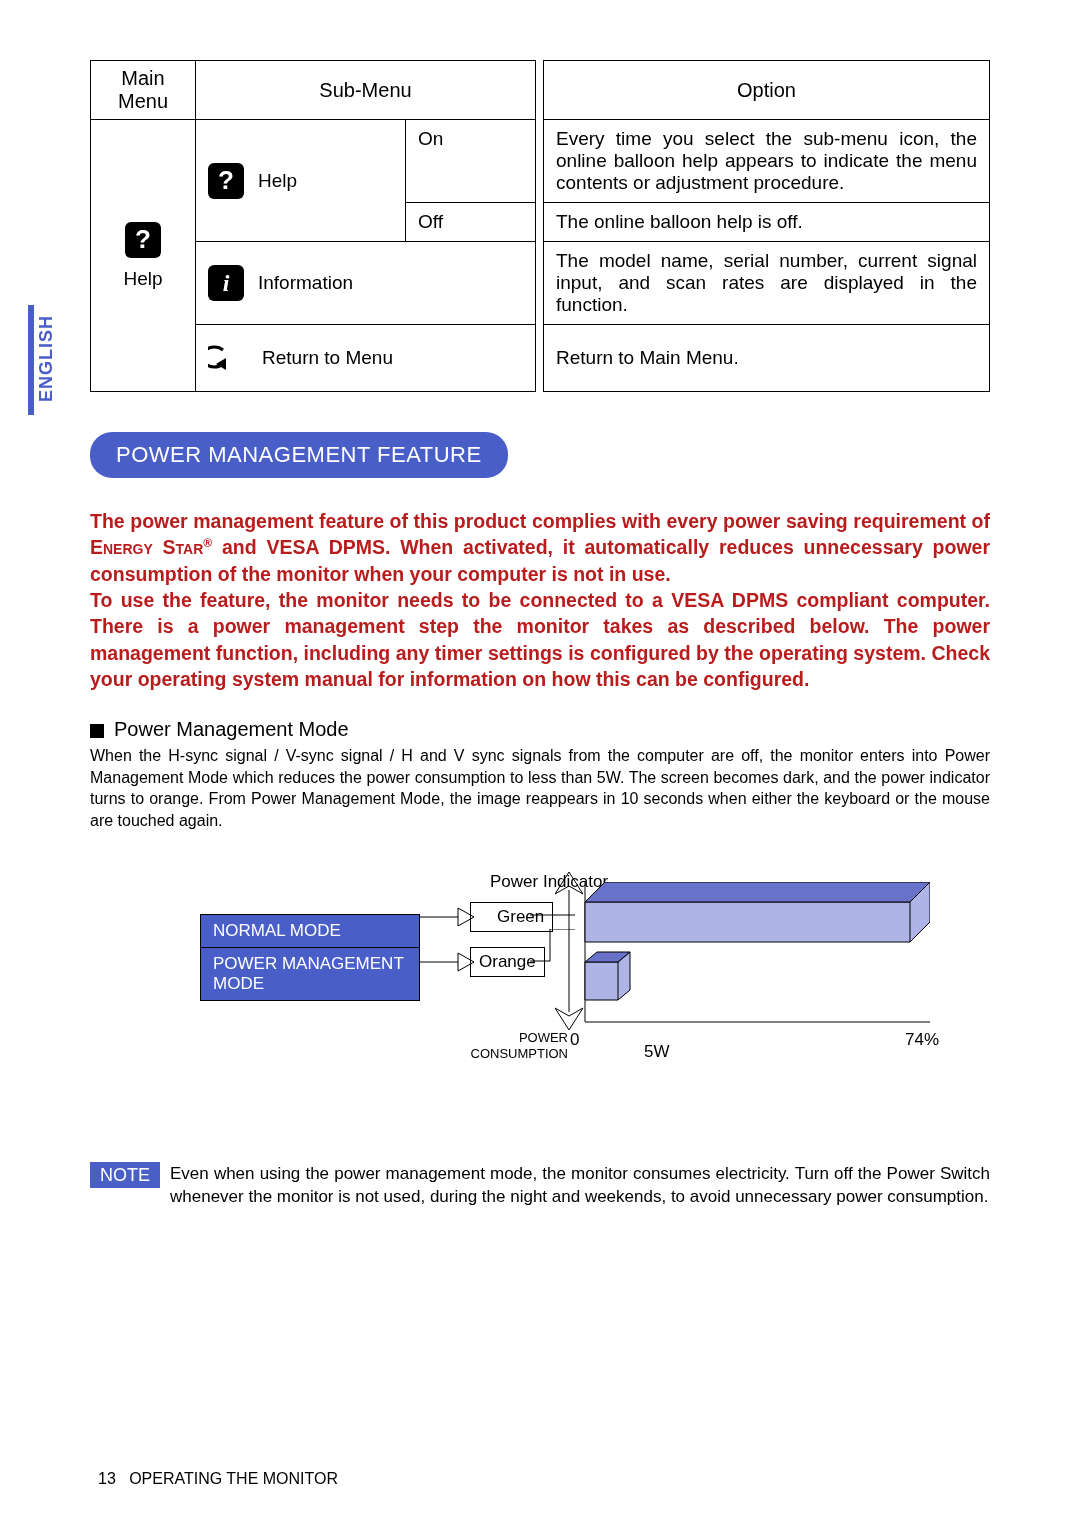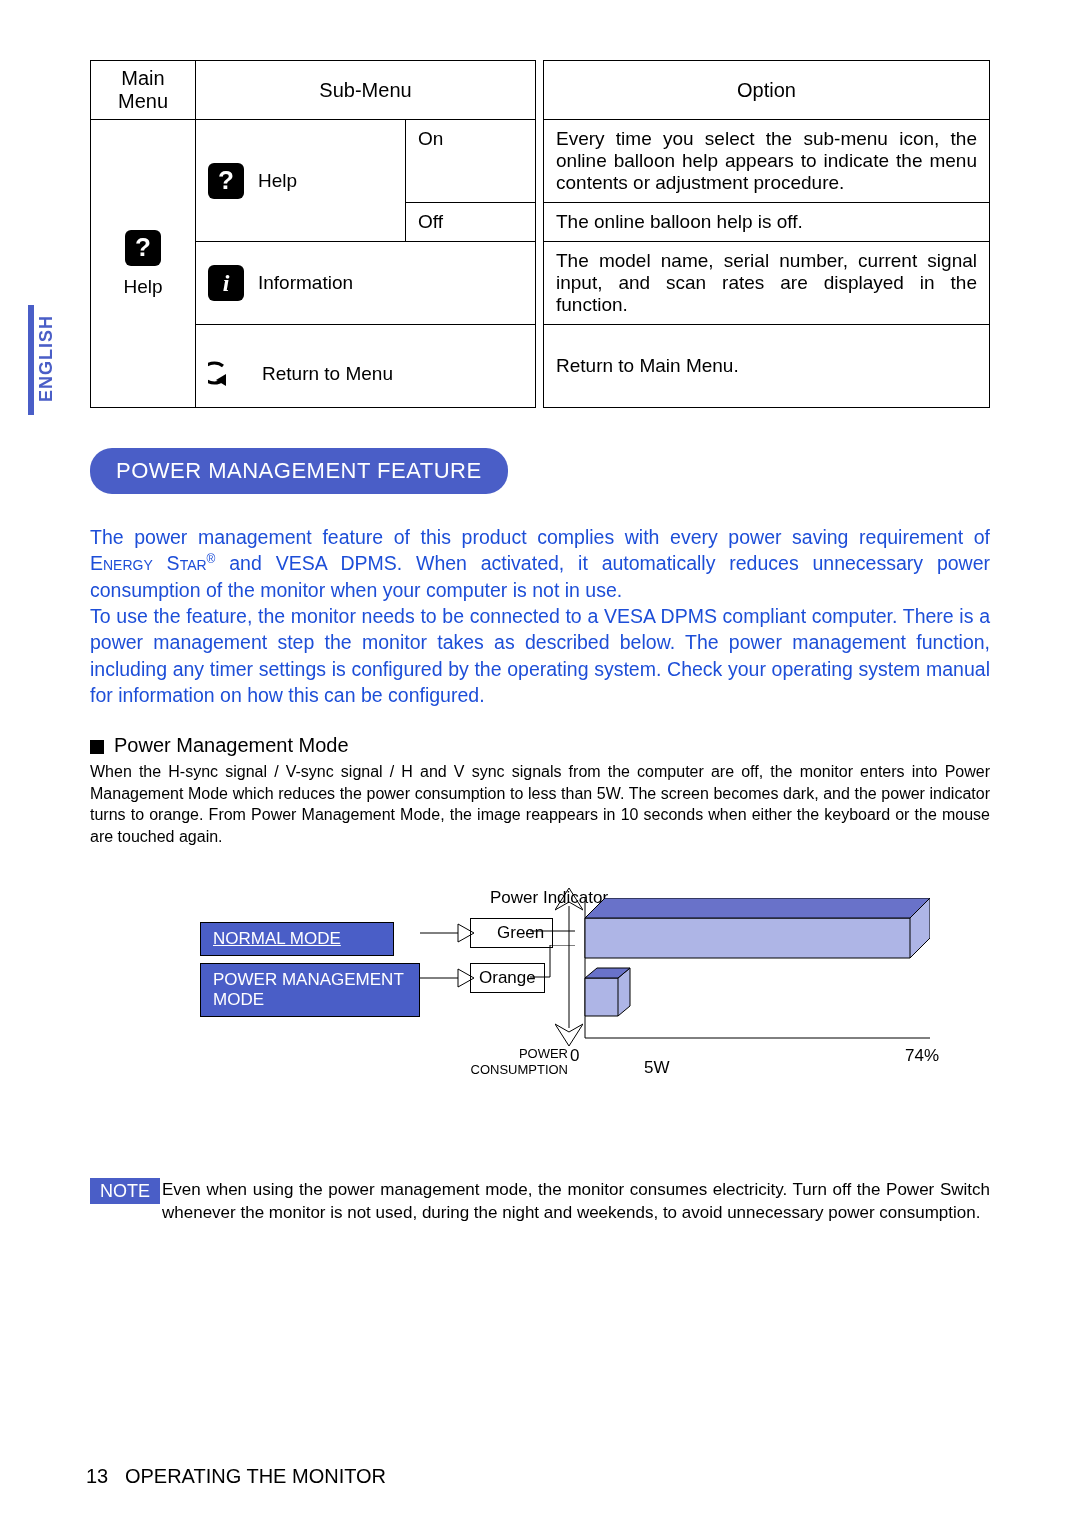--- a/index.html
+++ b/index.html
@@ -15,45 +15,45 @@
   .col-sub1 { width: 210px; }
   .col-sub2 { width: 130px; }
   .col-gap { width: 8px; border-top: none !important; border-bottom: none !important; background: #fff; }
   .col-opt { }
   .icon-holder { display: flex; flex-direction: column; align-items: center; justify-content: center; gap: 10px; }
   .icon-holder-row { display: flex; align-items: center; gap: 14px; }
   .q-icon { width: 36px; height: 36px; background: #000; border-radius: 6px; display: flex; align-items: center; justify-content: center; color: #fff; font-weight: bold; font-size: 26px; }
   .i-icon { width: 36px; height: 36px; background: #000; border-radius: 6px; display: flex; align-items: center; justify-content: center; color: #fff; font-weight: bold; font-size: 24px; font-style: italic; font-family: Georgia, serif; }
   .ret-icon { width: 40px; height: 30px; display: flex; align-items: center; justify-content: center; }
   .section-pill { background: #4a5ec7; color: #fff; font-weight: normal; font-size: 22px; padding: 10px 26px; border-radius: 22px; display: inline-block; margin-bottom: 30px; letter-spacing: 0.5px; }
-  .body-text { font-size: 19.5px; color: #1d4ed8; text-align: justify; line-height: 1.35; margin-bottom: 26px; }
+  .body-text { font-size: 19.5px; color: #b91c1c; text-align: justify; line-height: 1.35; margin-bottom: 26px; font-weight: bold; }
   .bullet-row { display: flex; gap: 10px; font-size: 20px; margin-bottom: 4px; }
   .bullet-sq { width: 14px; height: 14px; background: #000; flex-shrink: 0; margin-top: 6px; }
   .sub-body { font-size: 16px; text-align: justify; line-height: 1.35; }
   .diagram { margin: 40px 0 40px 60px; position: relative; height: 250px; }
   .pi-label { position: absolute; left: 340px; top: 0; font-size: 17px; }
   .mode-box { border: 1px solid #000; padding: 6px 12px; font-size: 17px; color: #fff; background: #4a5ec7; position: absolute; }
-  .mode1 { left: 50px; top: 34px; width: 194px; text-decoration: underline; }
+  .mode1 { left: 50px; top: 42px; width: 220px; }
   .mode2 { left: 50px; top: 75px; width: 220px; }
   .pointer { position: absolute; }
   .color-box { border: 1px solid #000; padding: 4px 8px; font-size: 17px; position: absolute; }
   .green { left: 320px; top: 30px; padding-left: 26px; }
   .orange { left: 320px; top: 75px; }
   .y-axis-top { position: absolute; left: 405px; top: 0; }
   .y-axis-bot { position: absolute; left: 405px; top: 130px; }
   .chart-area { position: absolute; left: 430px; top: 10px; width: 350px; height: 140px; }
   .tick-lbl { position: absolute; font-size: 17px; }
   .t0 { left: 420px; top: 158px; }
   .t5 { left: 462px; top: 170px; margin-left: 32px; }
   .t100 { left: 755px; top: 158px; }
   .pc-lbl { position: absolute; left: 318px; top: 158px; font-size: 13px; text-align: right; width: 100px; line-height: 1.25; }
-  .note-row { display: flex; gap: 2px; margin-top: 16px; }
+  .note-row { display: flex; gap: 10px; margin-top: 16px; }
   .note-badge { background: #4a5ec7; color: #fff; font-size: 18px; padding: 3px 10px; flex-shrink: 0; height: 26px; }
   .note-text { font-size: 17px; text-align: justify; line-height: 1.4; flex: 1; }
-  .footer { position: absolute; left: 86px; bottom: 40px; font-size: 20px; }
+  .footer { position: absolute; left: 98px; bottom: 40px; font-size: 16px; }
   .sup { font-size: 12px; vertical-align: super; }
   .smallcaps { font-variant: small-caps; }
 </style>
 </head>
 <body>
 
 <div class="lang-tab">
   <div class="lang-bar"></div>
   <div class="lang-text">ENGLISH</div>
 </div>
@@ -98,21 +98,21 @@
   <tr>
     <td colspan="2">
       <div class="icon-holder-row">
         <div class="i-icon">i</div>
         <span>Information</span>
       </div>
     </td>
     <td style="text-align:justify;">The model name, serial number, current signal input, and scan rates are displayed in the function.</td>
   </tr>
   <tr>
-    <td colspan="2" style="padding-top:34px;padding-bottom:18px;">
+    <td colspan="2" style="padding-top:18px;padding-bottom:18px;">
       <div class="icon-holder-row">
         <div class="ret-icon">
           <svg width="40" height="28" viewBox="0 0 40 28">
             <path d="M 15 20 A 12 10 0 1 1 15 6" fill="none" stroke="#000" stroke-width="3"></path>
             <polygon points="8,20 18,14 18,26" fill="#000"></polygon>
           </svg>
         </div>
         <span>Return to Menu</span>
       </div>
     </td>

